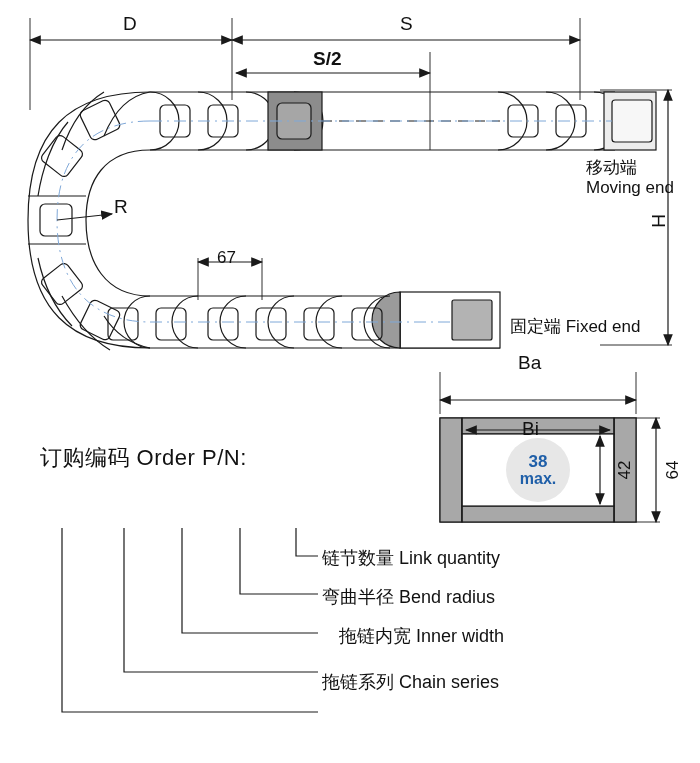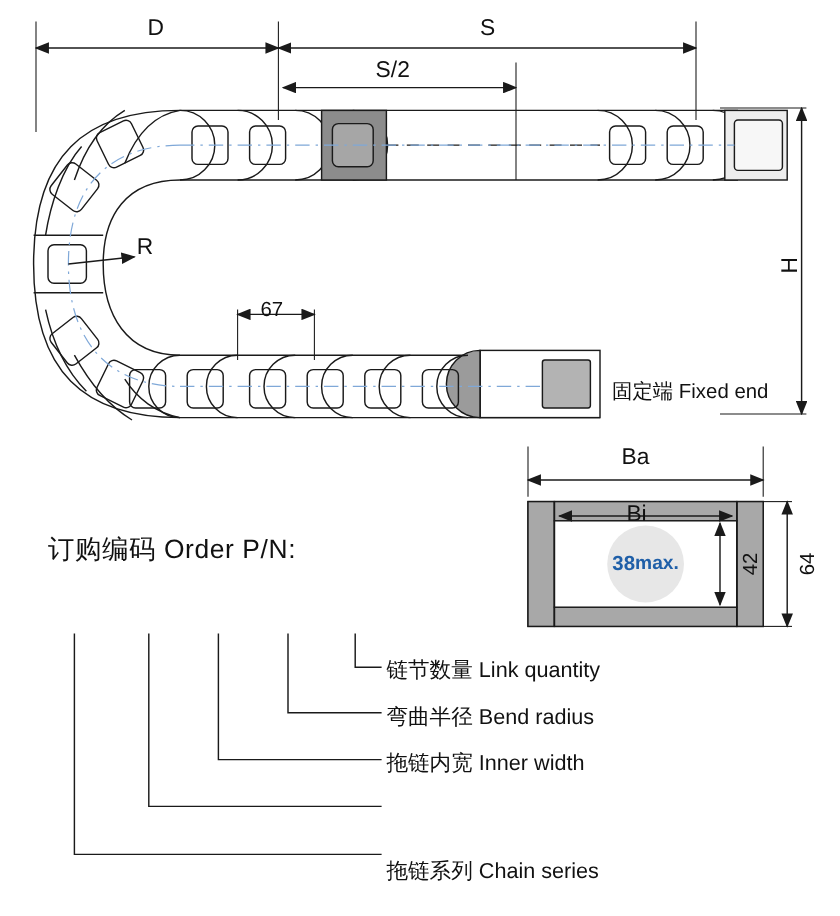--- a/index.html
+++ b/index.html
@@ -28,21 +28,21 @@
   
   .order-title{font-size:22px;color:#111;letter-spacing:.5px;}
   .order-code{font-size:30px;color:#111;letter-spacing:1px;font-family:"Liberation Sans", sans-serif;}
   .legend-item{font-size:18px;color:#111;white-space:nowrap;}
 
   
   .badge{
     position:absolute;
     width:64px;height:64px;border-radius:50%;
     background:#e7e7e7;
-    display:flex;align-items:center;justify-content:center;
+    display:flex;flex-direction:column;align-items:center;justify-content:center;
     color:#1f5fa8;font-weight:bold;font-size:17px;line-height:1.05;
   }
   .badge .b2{font-size:16px;}
 
   .vert{transform:rotate(-90deg);transform-origin:center center;}
 </style>
 </head>
 <body>
 
 <div class="stage">
@@ -185,50 +185,54 @@
       <path d="M182,528 L182,633 L318,633"></path>
 
       <path d="M124,528 L124,672 L318,672"></path>
 
       <path d="M62,528 L62,712 L318,712"></path>
     </g>
   </svg>
 
   <div class="lbl dim-letter" style="left:123px;top:13px;">D</div>
   <div class="lbl dim-letter" style="left:400px;top:13px;">S</div>
-  <div class="lbl dim-letter" style="left:313px;top:48px;">S/2</div>
+  <div class="lbl dim-letter" style="left:313px;top:48px;font-weight:bold;">S/2</div>
   <div class="lbl dim-letter" style="left:114px;top:196px;">R</div>
   <div class="lbl dim-num" style="left:217px;top:232px;margin-top:16px;">67</div>
   <div class="lbl dim-letter vert" style="left:652px;top:210px;">H</div>
 
+  <div class="lbl cn-en" style="left:586px;top:158px;">
+    <span class="cn">移动端</span>
+    <span class="en">Moving end</span>
+  </div>
 
   <div class="lbl cn-en" style="left:510px;top:317px;">固定端 Fixed end</div>
 
-  <div class="lbl dim-letter" style="left:518px;top:371px;">Ba</div>
+  <div class="lbl dim-letter" style="left:518px;top:352px;">Ba</div>
   <div class="lbl dim-letter" style="left:522px;top:418px;">Bi</div>
   <div class="lbl dim-num vert" style="left:616px;top:460px;">42</div>
   <div class="lbl dim-num vert" style="left:664px;top:460px;">64</div>
 
   <div class="badge" style="left:506px;top:438px;">
     <span>38</span>
     <span class="b2">max.</span>
   </div>
 
   <div class="lbl order-title" style="left:40px;top:443px;">订购编码 Order P/N:</div>
 
   <div class="lbl legend-item" style="left:322px;top:546px;">
     <span>链节数量</span>
     <span>Link quantity</span>
   </div>
   <div class="lbl legend-item" style="left:322px;top:585px;">
     <span>弯曲半径</span>
     <span>Bend radius</span>
   </div>
-  <div class="lbl legend-item" style="left:322px;top:624px;">
+  <div class="lbl legend-item" style="left:339px;top:624px;">
     <span>拖链内宽</span>
     <span>Inner width</span>
   </div>
-  <div class="lbl legend-item" style="left:322px;top:714px;">
+  <div class="lbl legend-item" style="left:322px;top:670px;">
     <span>拖链系列</span>
     <span>Chain series</span>
   </div>
 
 </div>
 
 </body></html>

